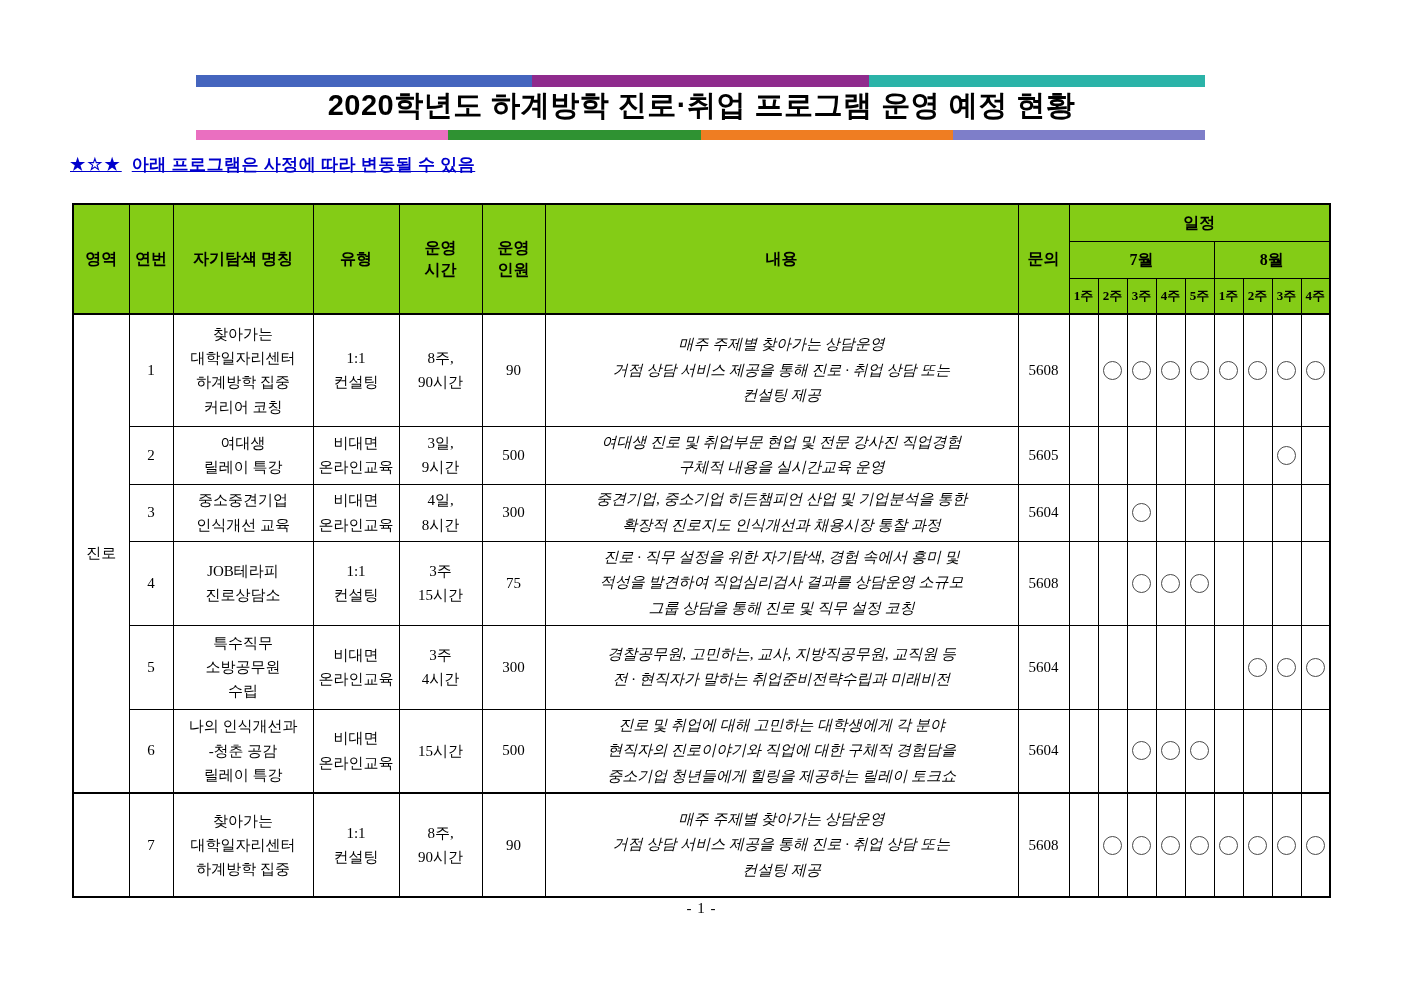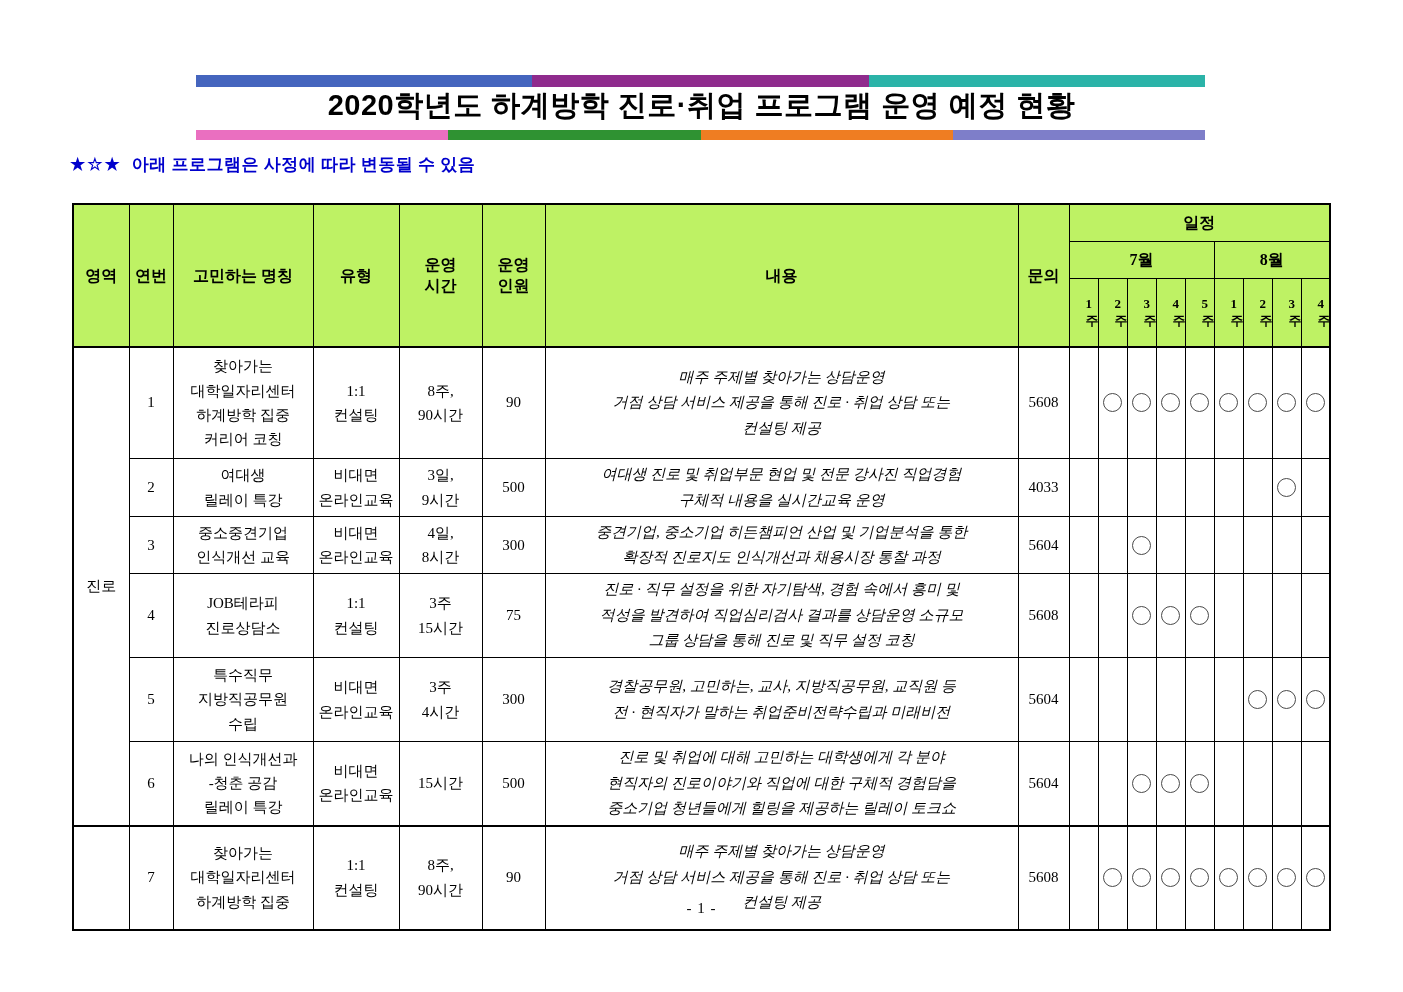--- a/index.html
+++ b/index.html
@@ -24,24 +24,24 @@
   table.program-table {
     position:absolute; left:72px; top:203px; width:1259px;
     border-collapse:collapse; table-layout:fixed;
     border:2px solid #000;
   }
   .program-table th, .program-table td {
     border:1px solid #000; padding:0 2px; text-align:center;
     vertical-align:middle; font-size:15px; overflow:hidden;
   }
   .program-table thead th {
-    background:#bef264; font-weight:700; font-size:16px;
+    background:#84cc16; font-weight:700; font-size:16px;
     white-space:pre-line; line-height:1.35;
   }
-  .program-table thead th.wk { font-size:13px; padding:16px; }
+  .program-table thead th.wk { font-size:13px; padding:0; }
   .hb { border-bottom:2px solid #000 !important; }
   .thick-bottom { border-bottom:2px solid #000 !important; }
   td.pre { white-space:pre-line; line-height:1.62; }
   td.content-cell { white-space:pre-line; line-height:1.7;font-style:italic; }
   .circ {
     width:19px; height:19px; border:1px solid #4a4a4a; border-radius:50%;
     margin:0 auto; box-sizing:border-box;
   }
   .page-footer {
     position:absolute; top:900px; left:0; width:100%; text-align:center;
@@ -59,21 +59,21 @@
 
 <div class="page-title">2020학년도 하계방학 진로·취업 프로그램 운영 예정 현황</div>
 
 <div id="bottomBar" class="deco-bar">
     <div class="seg" style="background: rgb(234, 111, 192);"></div>
     <div class="seg" style="background: rgb(47, 146, 50);"></div>
     <div class="seg" style="background: rgb(239, 125, 34);"></div>
     <div class="seg" style="background: rgb(126, 126, 201);"></div>
   </div>
 
-<div class="note-line" style="color: rgb(0, 0, 204);">
+<div class="note-line" style="color: rgb(0, 0, 204); text-decoration: underline;">
   <span class="stars">★☆★</span><span>아래 프로그램은 사정에 따라 변동될 수 있음</span>
 </div>
 
 <table class="program-table">
   <colgroup>
       <col style="width: 56px;">
       <col style="width: 44px;">
       <col style="width: 140px;">
       <col style="width: 86px;">
       <col style="width: 83px;">
@@ -87,21 +87,21 @@
       <col style="width: 29px;">
       <col style="width: 29px;">
       <col style="width: 29px;">
       <col style="width: 29px;">
       <col style="width: 29px;">
     </colgroup>
   <thead>
       <tr style="height: 37px;">
         <th rowspan="3" class="hb">영역</th>
         <th rowspan="3" class="hb">연번</th>
-        <th rowspan="3" class="hb">고민하는 명칭</th>
+        <th rowspan="3" class="hb">자기탐색 명칭</th>
         <th rowspan="3" class="hb">유형</th>
         <th rowspan="3" class="hb">운영
 시간</th>
         <th rowspan="3" class="hb">운영
 인원</th>
         <th rowspan="3" class="hb">내용</th>
         <th rowspan="3" class="hb">문의</th>
         <th colspan="9">일정</th>
       </tr>
       <tr style="height: 37px;">
@@ -167,21 +167,21 @@
         <td class="">2</td>
         <td class="pre">여대생
 릴레이 특강</td>
         <td class="pre">비대면
 온라인교육</td>
         <td class="pre">3일,
 9시간</td>
         <td class="">500</td>
         <td class="content-cell">여대생 진로 및 취업부문 현업 및 전문 강사진 직업경험
 구체적 내용을 실시간교육 운영</td>
-        <td class="">4033</td>
+        <td class="">5605</td>
         <td class=""></td>
         <td class=""></td>
         <td class=""></td>
         <td class=""></td>
         <td class=""></td>
         <td class=""></td>
         <td class=""></td>
         <td class="">
           <div class="circ"></div>
         </td>
@@ -236,21 +236,21 @@
           <div class="circ"></div>
         </td>
         <td class=""></td>
         <td class=""></td>
         <td class=""></td>
         <td class=""></td>
       </tr>
       <tr style="height: 84px;">
         <td class="">5</td>
         <td class="pre">특수직무
-지방직공무원
+소방공무원
 수립</td>
         <td class="pre">비대면
 온라인교육</td>
         <td class="pre">3주
 4시간</td>
         <td class="">300</td>
         <td class="content-cell">경찰공무원, 고민하는, 교사, 지방직공무원, 교직원 등
 전 · 현직자가 말하는 취업준비전략수립과 미래비전</td>
         <td class="">5604</td>
         <td class=""></td>

